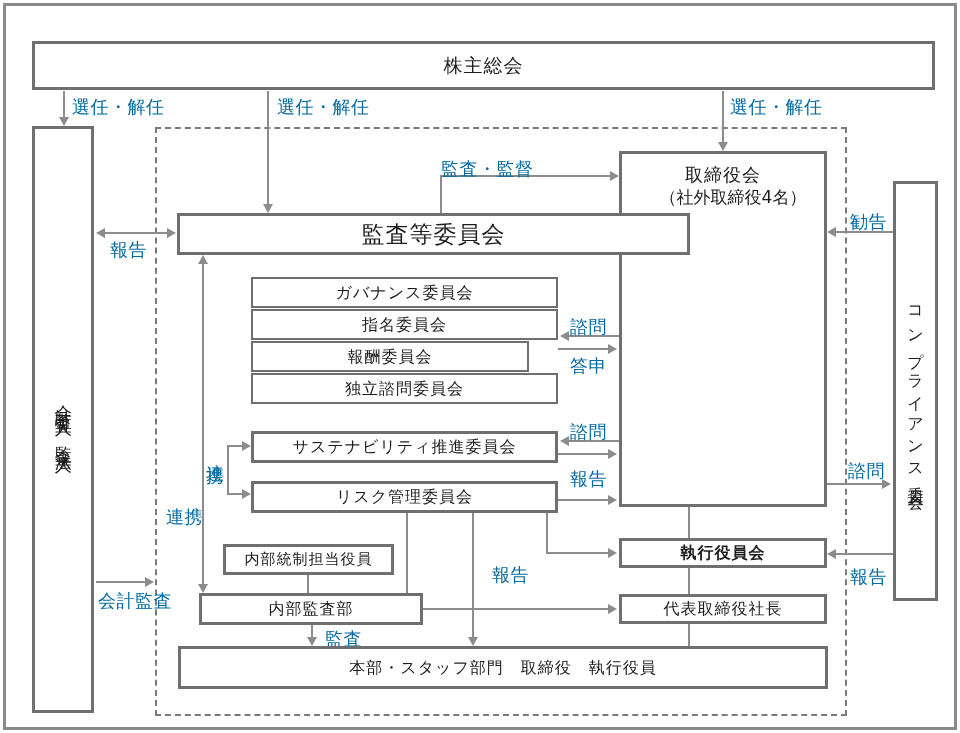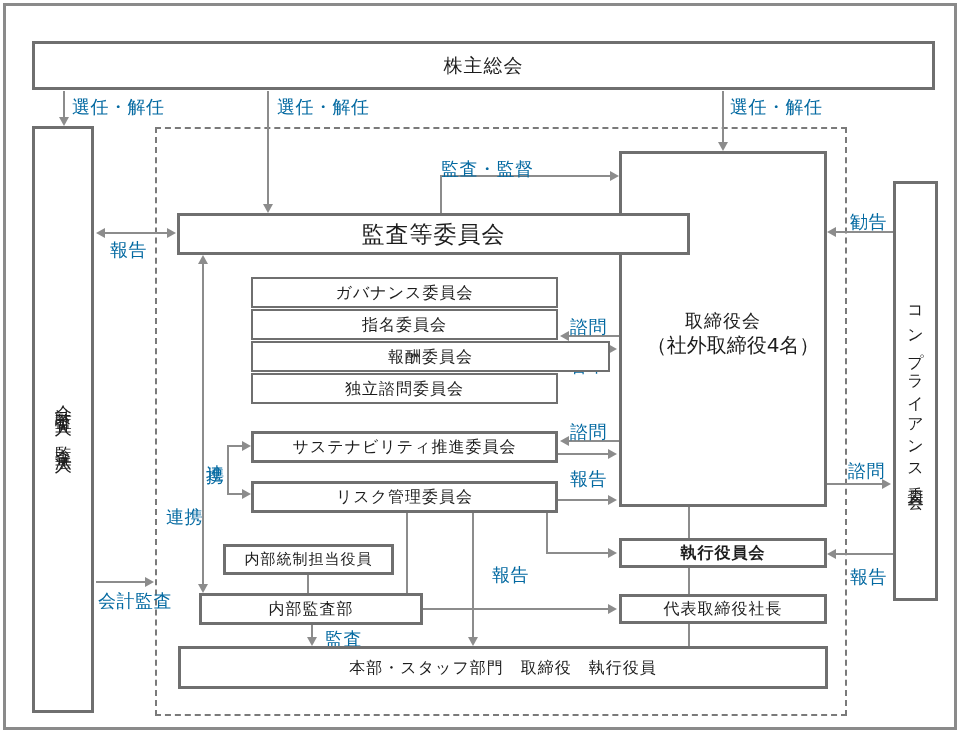--- a/index.html
+++ b/index.html
@@ -7,21 +7,21 @@
           font-family:"DejaVu Sans","Liberation Sans",sans-serif;color:#1c1c1c;}
   .frame{position:absolute;inset:3px;border:3px solid #8a8a8a;}
   .dash{position:absolute;border:2px dashed #7a7a7a;box-sizing:border-box;}
   .node{position:absolute;box-sizing:border-box;border:3px solid #6f6f6f;background:#fff;
         display:flex;align-items:center;justify-content:center;text-align:center;
         font-size:16px;letter-spacing:1px;line-height:1.25;}
   .thin{border-width:2px;}
   .vert{writing-mode:vertical-rl;text-orientation:upright;letter-spacing:4px;}
   .board{flex-direction:column;justify-content:flex-start;padding-top:10px;}
   .board .t1{font-size:18px;}
-  .board .t2{font-size:20px;letter-spacing:0;margin-left:20px;}
+  .board .t2{font-size:17px;letter-spacing:0;margin-left:20px;}
   .hline,.vline{position:absolute;background:#8c8c8c;}
   .hline{height:2px;}
   .vline{width:2px;}
   .ah{position:absolute;width:0;height:0;}
   .ah-r{border-top:5px solid transparent;border-bottom:5px solid transparent;border-left:9px solid #8c8c8c;}
   .ah-l{border-top:5px solid transparent;border-bottom:5px solid transparent;border-right:9px solid #8c8c8c;}
   .ah-d{border-left:5px solid transparent;border-right:5px solid transparent;border-top:9px solid #8c8c8c;}
   .ah-u{border-left:5px solid transparent;border-right:5px solid transparent;border-bottom:9px solid #8c8c8c;}
   .elabel{position:absolute;font-size:18px;color:#0369a1;white-space:nowrap;letter-spacing:.5px;}
   .elabel.v{writing-mode:vertical-rl;text-orientation:upright;letter-spacing:1px;}
@@ -132,36 +132,36 @@
   </div>
 
   <div class="node vert" style="left:32px;top:126px;width:62px;height:587px;font-size:17px;">
     <span>会計監査人　監査法人</span>
   </div>
 
   <div class="node vert" style="left:893px;top:181px;width:45px;height:420px;font-size:16px;">
     <span>コンプライアンス委員会</span>
   </div>
 
-  <div class="node board" style="left:619px;top:151px;width:208px;height:356px;justify-content:center;">
+  <div class="node board" style="left:619px;top:151px;width:208px;height:356px;">
     <span class="t1">取締役会</span>
     <span class="t2">（社外取締役4名）</span>
   </div>
 
   <div class="node" style="left:177px;top:213px;width:513px;height:42px;font-size:23px;">
     <span>監査等委員会</span>
   </div>
 
   <div class="node thin" style="left:251px;top:277px;width:307px;height:31px;">
     <span>ガバナンス委員会</span>
   </div>
   <div class="node thin" style="left:251px;top:309px;width:307px;height:31px;">
     <span>指名委員会</span>
   </div>
-  <div class="node thin" style="left:251px;top:341px;width:359px;height:31px;">
+  <div class="node thin" style="left:251px;top:341px;width:278px;height:31px;">
     <span>報酬委員会</span>
   </div>
   <div class="node thin" style="left:251px;top:373px;width:307px;height:31px;align-items:center;">
     <span>独立諮問委員会</span>
   </div>
 
   <div class="node" style="left:251px;top:431px;width:307px;height:32px;">
     <span>サステナビリティ推進委員会</span>
   </div>
 

